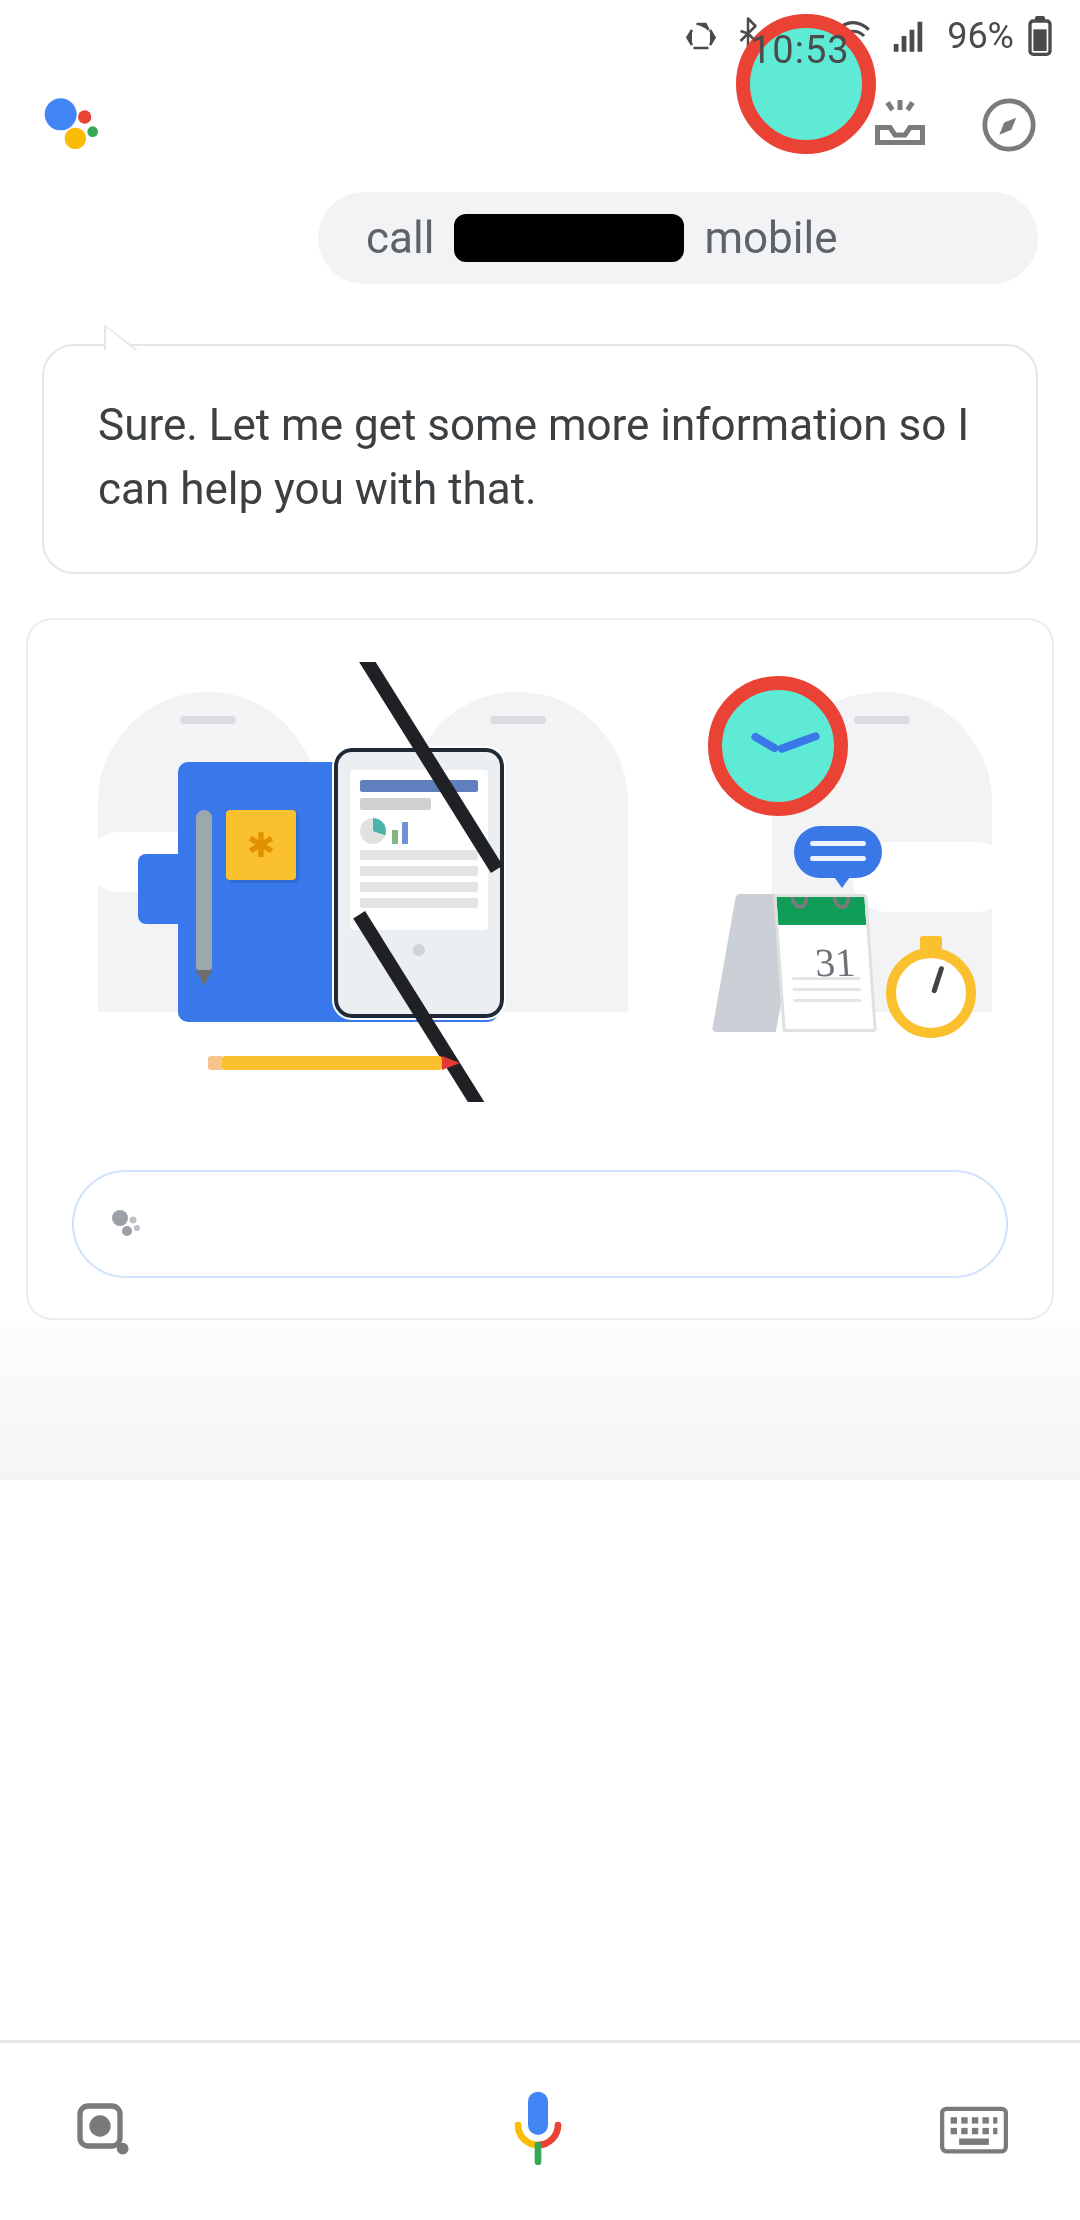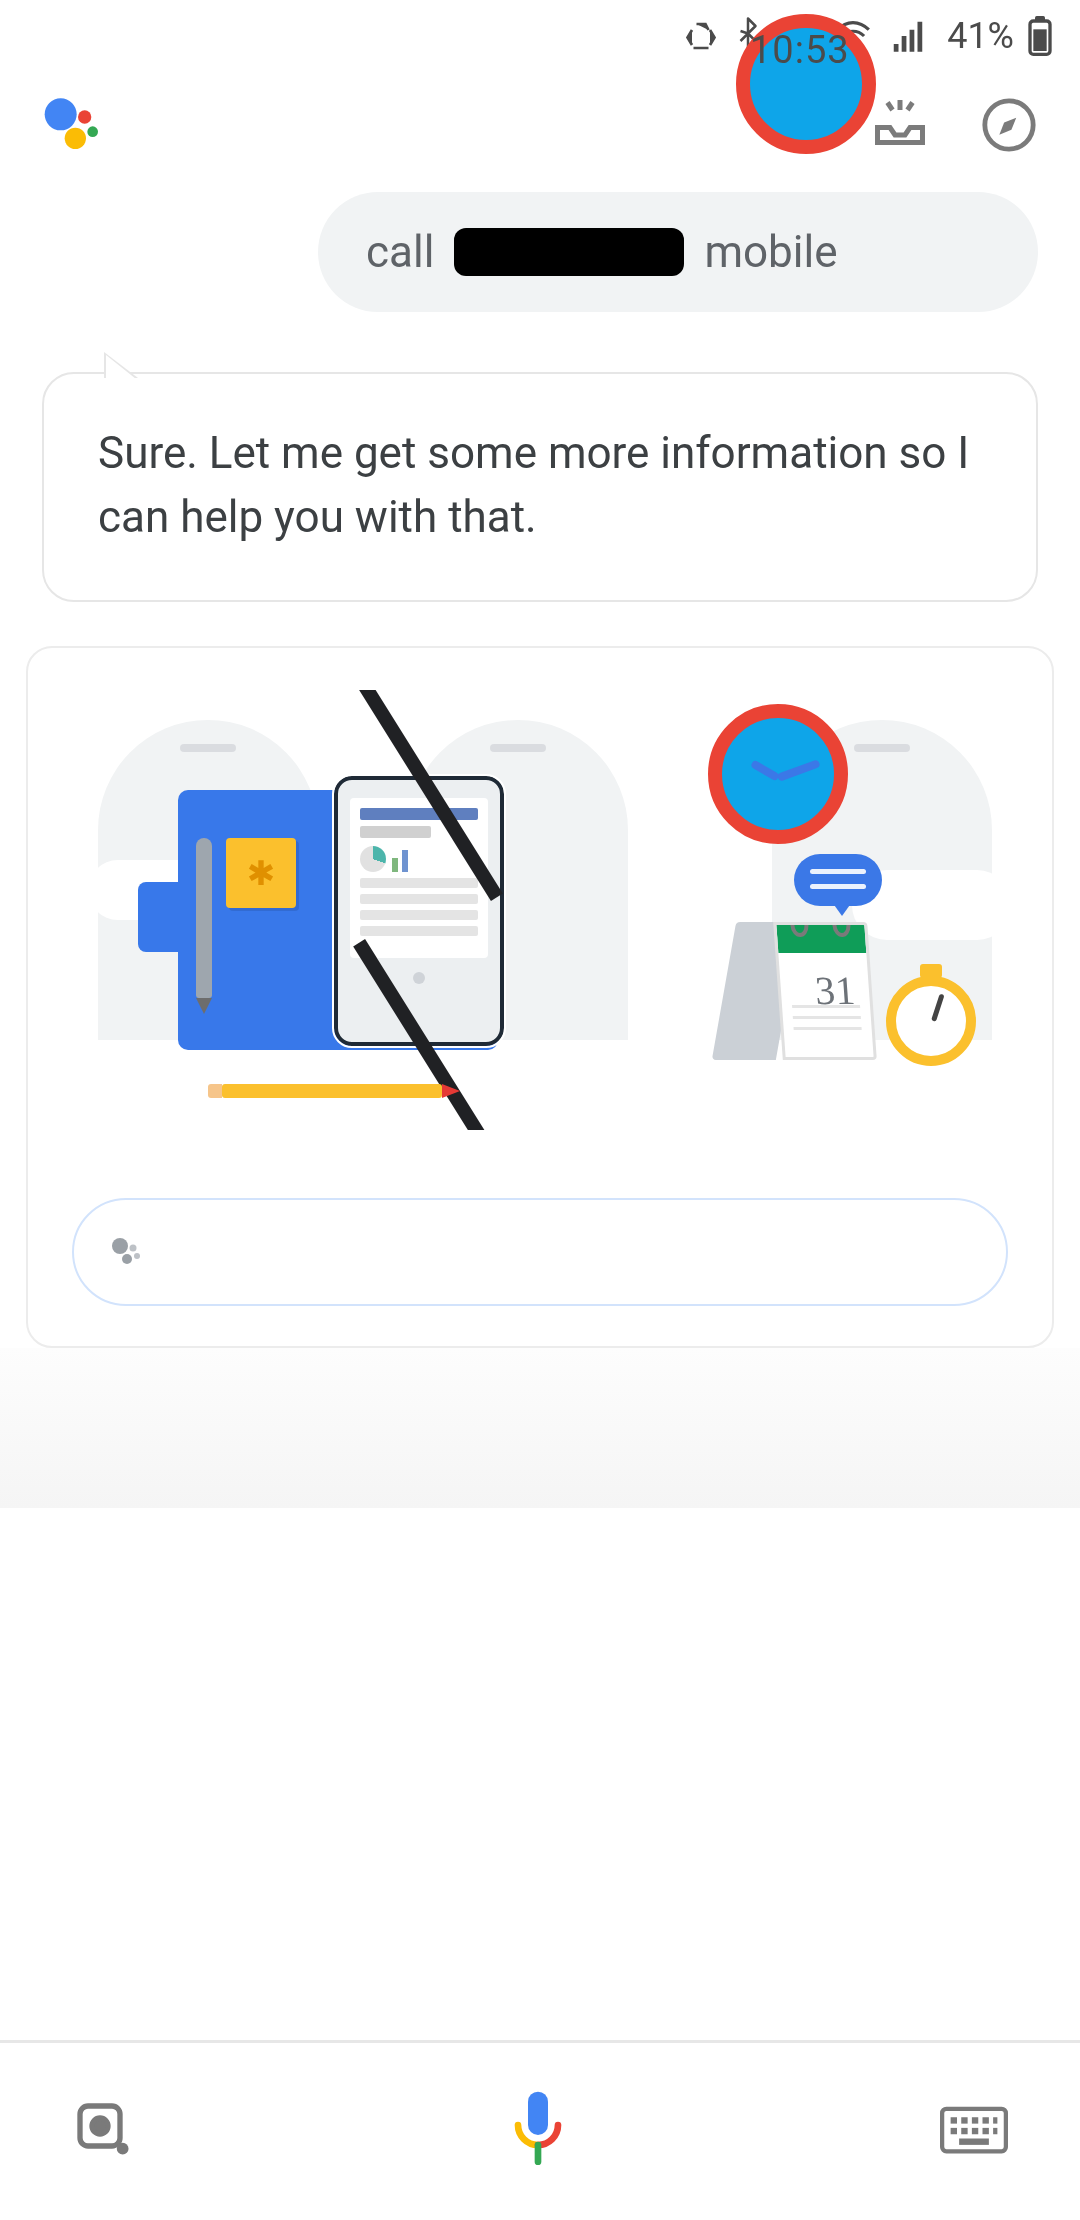--- a/index.html
+++ b/index.html
@@ -13,21 +13,21 @@
   .status-bar .batt-pct{font-size:36px;margin-left:6px;}
   .status-bar .clock{font-size:38px;font-weight:400;margin-left:10px;letter-spacing:1px;}
 
   
   .app-header{height:110px;display:flex;align-items:center;justify-content:space-between;padding:0 42px;}
   .header-right{display:flex;align-items:center;gap:50px;}
   .header-right svg{stroke:#7b7b7b;fill:none;}
 
   
   .conversation{flex:0 0 auto;padding:10px 42px 0 42px;}
-  .user-bubble{max-width:720px;margin-left:auto;background:#f1f3f4;border-radius:60px;padding:34px 48px;display:flex;align-items:center;gap:20px;}
+  .user-bubble{max-width:720px;margin-left:auto;background:#f1f3f4;border-radius:60px;padding:20px 48px;display:flex;align-items:center;gap:20px;}
   .user-bubble .ub-text{font-size:44px;color:#5f6368;}
   .user-bubble .redact{width:230px;height:48px;background:#000;border-radius:12px;display:inline-block;}
 
   .assistant-bubble{margin-top:60px;background:#fff;border:2px solid #e6e6e6;border-radius:32px;padding:48px 54px 50px 54px;font-size:44px;line-height:1.45;color:#3c4043;position:relative;}
   .assistant-tail{position:absolute;top:-22px;left:60px;width:0;height:0;border-left:0 solid transparent;border-right:34px solid transparent;border-bottom:26px solid #e6e6e6;}
   .assistant-tail:after{content:"";position:absolute;top:3px;left:2px;width:0;height:0;border-left:0 solid transparent;border-right:30px solid transparent;border-bottom:24px solid #fff;}
 
   
   .promo-card{margin:44px 26px 0 26px;border:2px solid #ececec;border-radius:26px;background:#fff;overflow:hidden;padding-bottom:40px;}
   .illus-wrap{height:440px;position:relative;overflow:hidden;margin-top:42px;}
@@ -57,21 +57,21 @@
   .tablet{position:absolute;right:-6px;top:-14px;width:170px;height:270px;background:#eceff1;border-radius:18px;border:4px solid #1f2a36;outline:2px solid #fff;}
   .tablet .tsc{margin:18px 12px 0;height:160px;background:#fff;border-radius:4px;padding:10px;}
   .tablet .tbar{height:12px;background:#5f7fbf;margin-bottom:6px;border-radius:2px;}
   .tablet .tbar.s{width:60%;background:#d0d0d0;}
   .tablet .thb{height:10px;background:#e4e4e4;margin-top:6px;border-radius:2px;}
   .tablet .circle{width:12px;height:12px;background:#cfd3d8;border-radius:50%;margin:14px auto 0;}
   .strap{position:absolute;width:260px;height:14px;background:#202124;transform:rotate(58deg);}
   .pencil{position:absolute;left:194px;top:394px;width:220px;height:14px;background:#fbc02d;border-radius:3px;}
   .pencil:after{content:"";position:absolute;right:-18px;top:0;width:0;height:0;border-top:7px solid transparent;border-bottom:7px solid transparent;border-left:18px solid #e53935;}
   .pencil:before{content:"";position:absolute;left:-14px;top:0;width:14px;height:14px;background:#f6c58a;border-radius:3px 0 0 3px;}
-  .clock{position:absolute;right:204px;top:14px;width:140px;height:140px;border:14px solid #ea4335;border-radius:50%;background:#0ea5e9;}
+  .clock{position:absolute;right:204px;top:14px;width:140px;height:140px;border:14px solid #ea4335;border-radius:50%;background:#5eead4;}
   .clock .h{position:absolute;background:#3b78e7;height:8px;border-radius:4px;left:50%;top:50%;transform-origin:left center;}
   .clock .h1{width:44px;transform:rotate(-20deg);}
   .clock .h2{width:30px;transform:rotate(210deg);}
   .chat-bubble{position:absolute;right:170px;top:164px;width:88px;height:52px;background:#3b78e7;border-radius:28px;}
   .chat-bubble .ln{height:5px;background:#fff;border-radius:3px;margin:10px 16px 0;opacity:.9;}
   .chat-bubble .ln:first-child{margin-top:15px;}
   .chat-bubble:after{content:"";position:absolute;bottom:-10px;right:30px;width:0;height:0;border-left:10px solid transparent;border-right:10px solid transparent;border-top:14px solid #3b78e7;}
   .calendar{position:absolute;right:180px;top:222px;width:148px;height:148px;}
   .calendar .left-face{position:absolute;left:0;bottom:0;width:64px;height:138px;background:#cbd0d6;transform:skewX(-10deg);border-radius:4px 0 0 4px;}
   .calendar .right-face{position:absolute;right:0;bottom:0;width:94px;height:138px;background:#fff;border:3px solid #e0e0e0;transform:skewX(4deg);border-radius:0 4px 4px 0;overflow:hidden;}
@@ -101,21 +101,21 @@
       </svg>
     <svg width="44" height="38" viewBox="0 0 24 24" fill="none" stroke="#4b4b4b" stroke-width="2">
         <path d="M2 8c6-6 14-6 20 0"></path>
         <path d="M5 12c4-4 10-4 14 0"></path>
         <path d="M8.5 15.5c2-2 5-2 7 0"></path>
         <circle cx="12" cy="19" r="1.5" fill="#4b4b4b"></circle>
       </svg>
     <svg width="38" height="38" viewBox="0 0 24 24" fill="#4b4b4b">
         <path d="M3 22h3v-5H3zM8 22h3V12H8zM13 22h3V8h-3zM18 22h3V3h-3z"></path>
       </svg>
-    <span class="batt-pct">41%</span>
+    <span class="batt-pct">96%</span>
     <svg width="24" height="40" viewBox="0 0 14 24" fill="#4b4b4b">
         <rect x="1" y="3" width="12" height="20" rx="2" fill="none" stroke="#4b4b4b" stroke-width="2"></rect>
         <rect x="4" y="0" width="6" height="3" rx="1"></rect>
         <rect x="3" y="8" width="8" height="13"></rect>
       </svg>
     <span class="clock">10:53</span>
   </div>
 </div>
 
 <div class="app-header">

